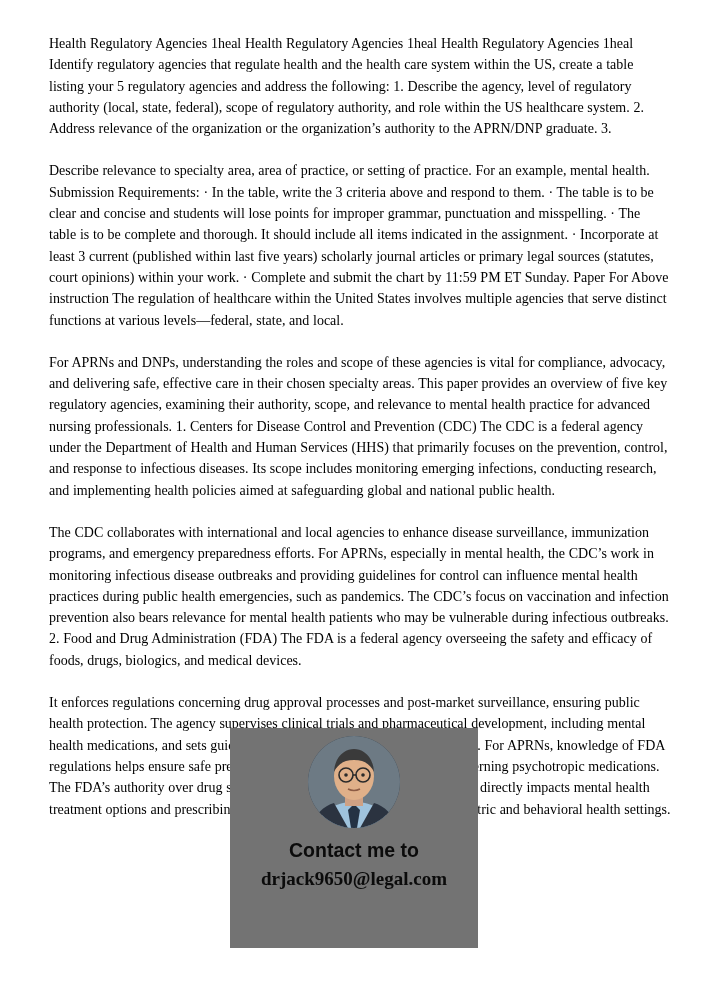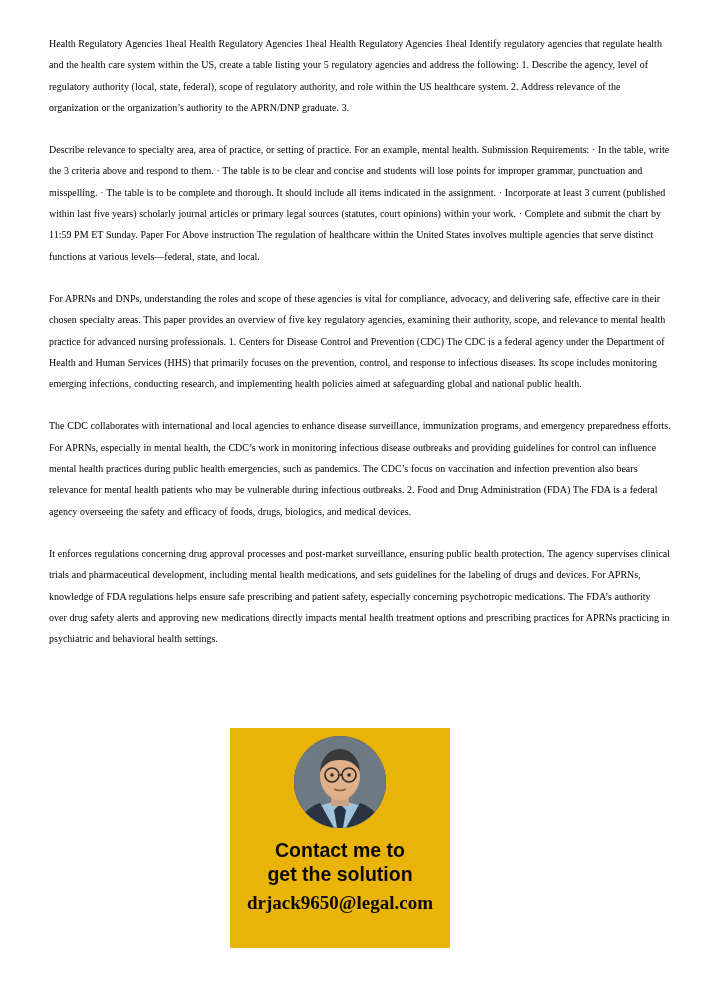--- a/index.html
+++ b/index.html
@@ -23,39 +23,39 @@
     height: 1000px;
     background: #ffffff;
   }
   .doc-body {
     position: absolute;
     left: 49px;
     top: 33px;
     width: 622px;
   }
   .para {
-    font-size: 10px;
+    font-size: 14px;
     line-height: 21.3px;
     text-align: left;
     margin: 0 0 21px 0;
     white-space: pre-wrap;
     word-spacing: 0.2px;
   }
   .para:last-child {
     margin-bottom: 0;
   }
 
   
   .overlay-card {
     position: absolute;
     left: 230px;
     top: 728px;
-    width: 220px;
+    width: 248px;
     height: 220px;
-    background: #eab308;
+    background: #737373;
     box-sizing: border-box;
     display: flex;
     flex-direction: column;
     align-items: center;
     justify-content: flex-start;
     padding-top: 8px;
   }
   .avatar {
     width: 92px;
     height: 92px;
@@ -123,18 +123,17 @@
         <line x1="45" y1="39" x2="48" y2="39" stroke="#2a2a2a" stroke-width="1.6"></line>
 
         <circle cx="38" cy="39" r="1.8" fill="#2a2a2a"></circle>
         <circle cx="55" cy="39" r="1.8" fill="#2a2a2a"></circle>
 
         <path d="M40 53 Q46 56 52 53" fill="none" stroke="#8c5b44" stroke-width="1.6"></path>
       </svg>
     </div>
     <div class="overlay-text">
       <div>Contact me to</div>
-      <div>get the solution</div>
     </div>
     <div class="overlay-email">drjack9650@legal.com</div>
   </div>
 
 </div>
 
 </body></html>

